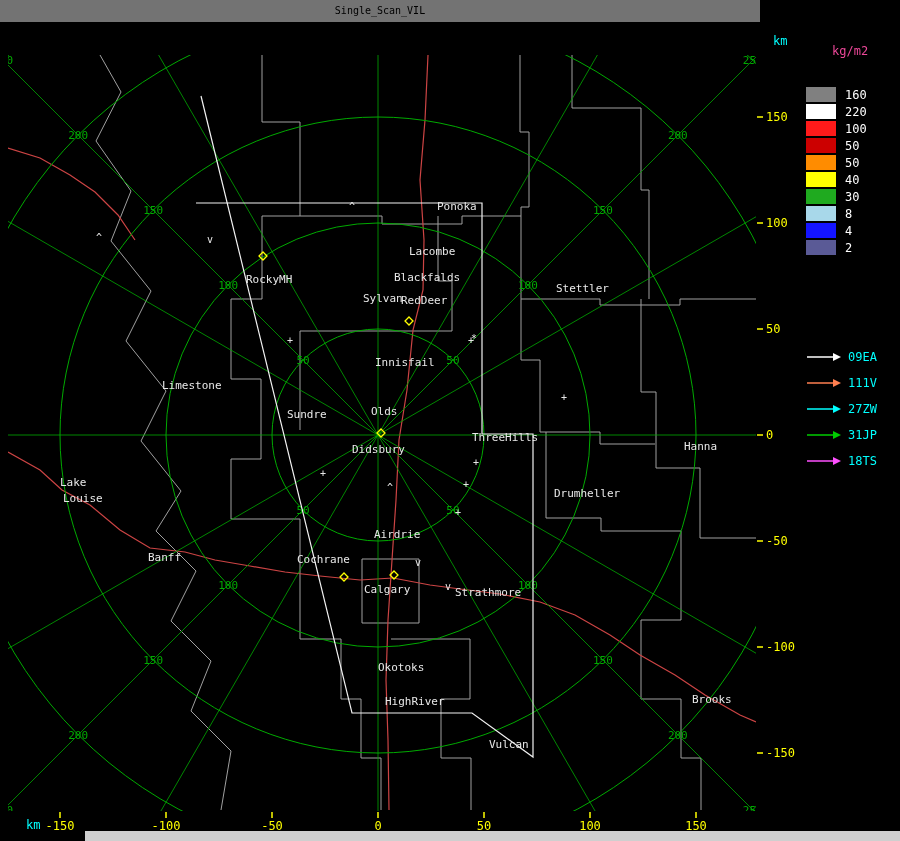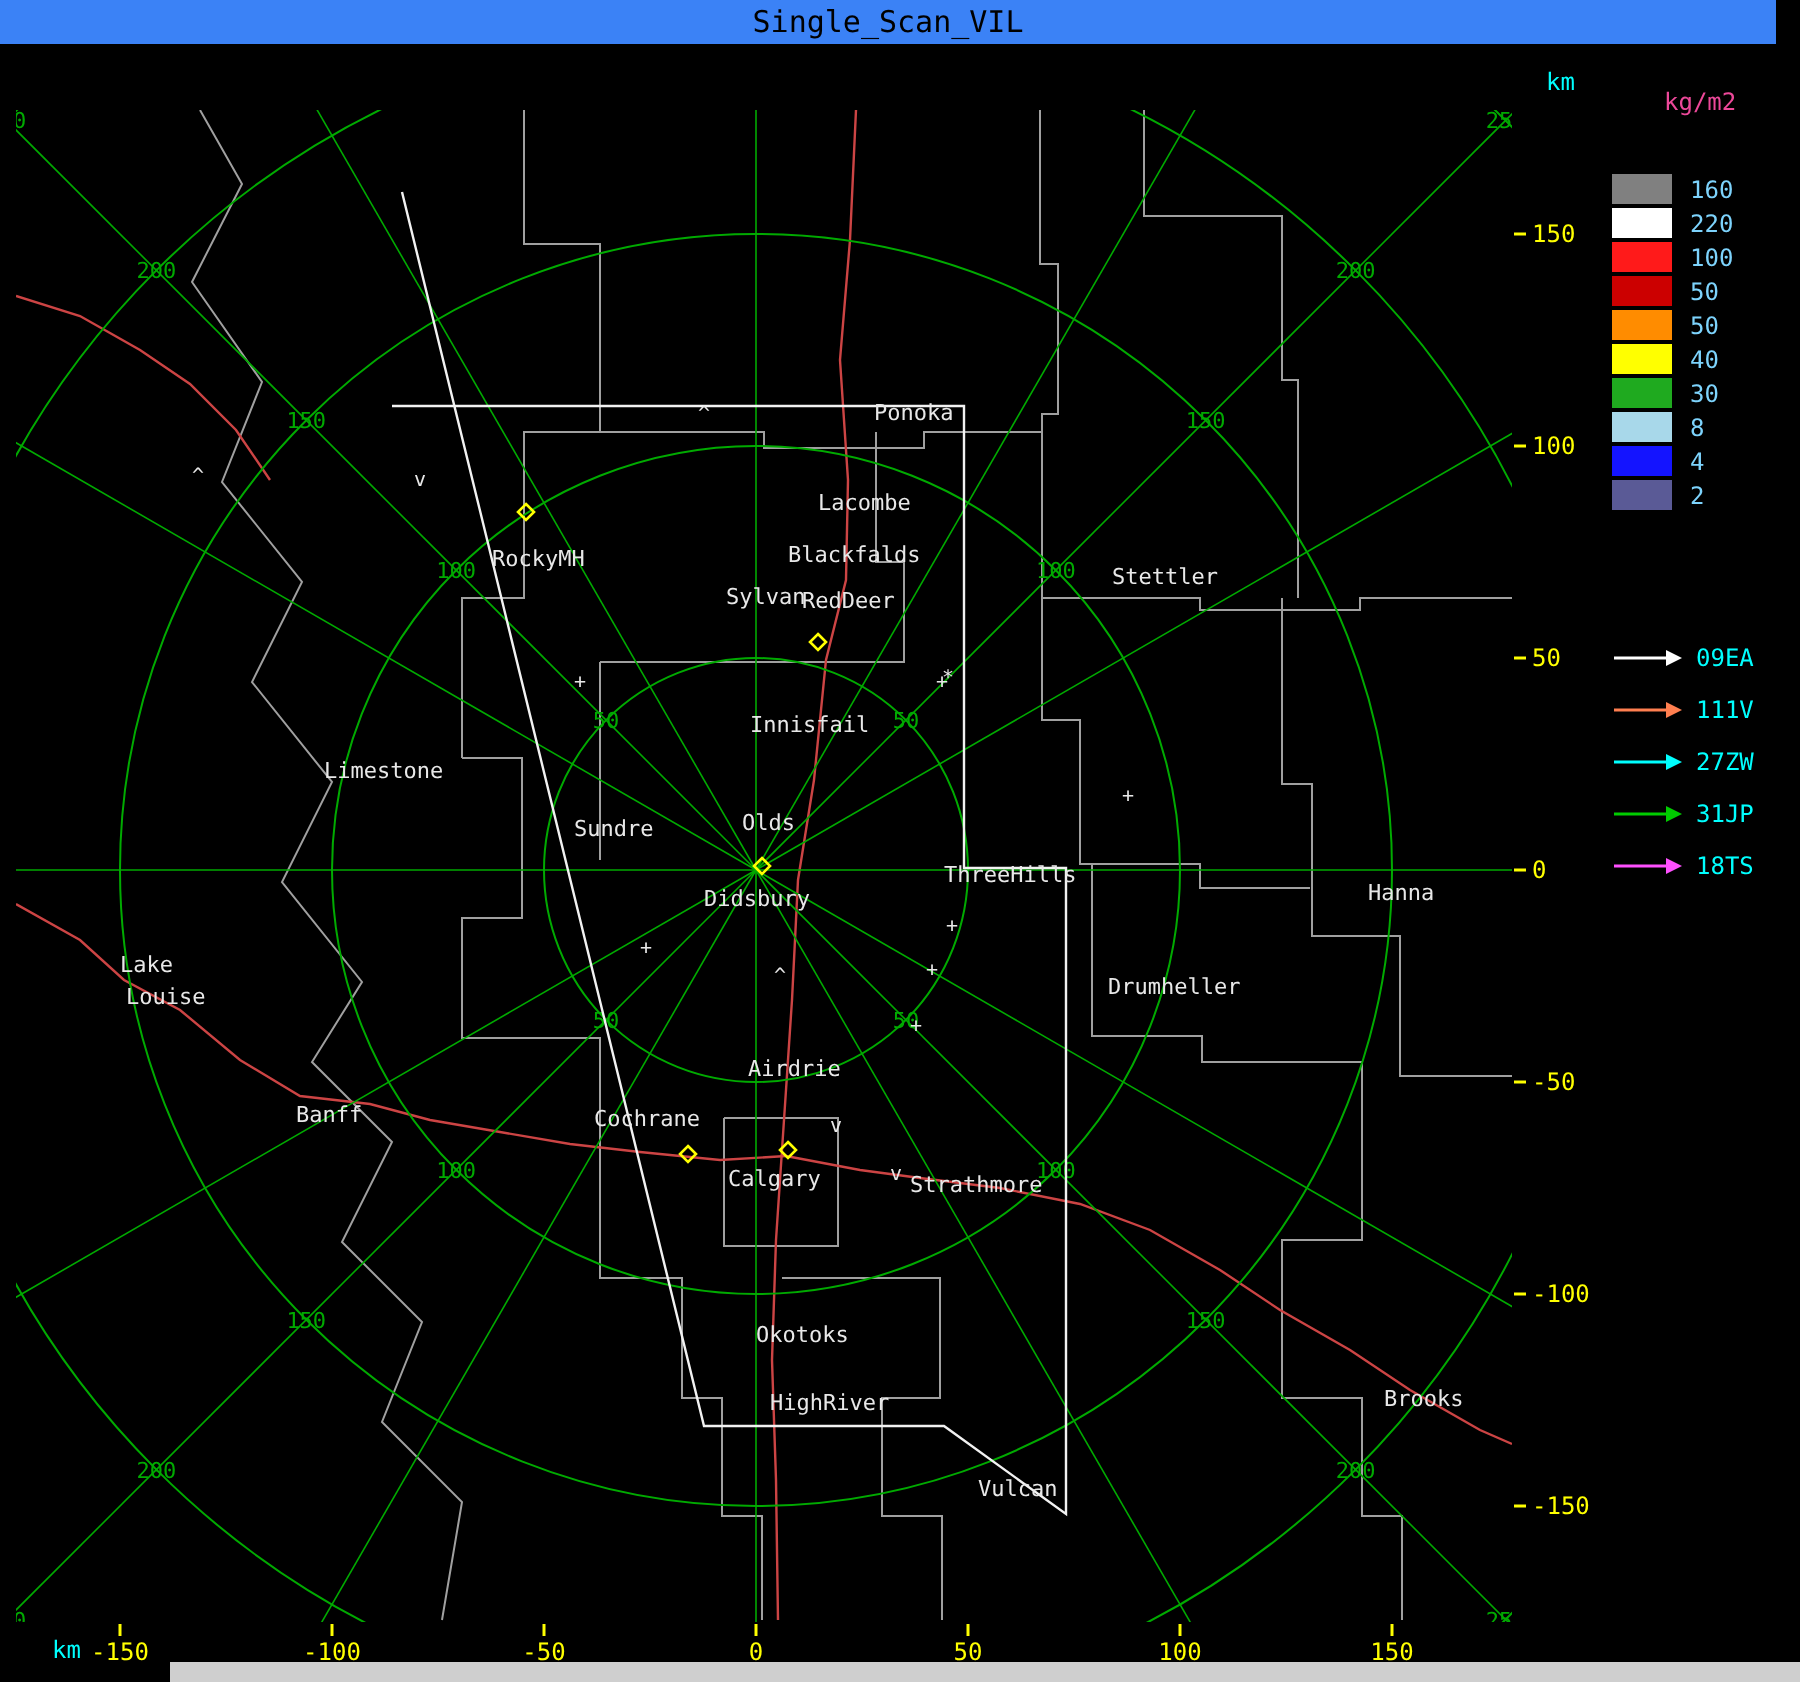--- a/index.html
+++ b/index.html
@@ -1,29 +1,29 @@
 <!DOCTYPE html>
 <html><head>
 <meta charset="utf-8">
 <style>
   html,body{margin:0;padding:0;background:#000;}
   .screen{position:relative;width:900px;height:841px;background:#000;overflow:hidden;
           font-family:"DejaVu Sans Mono","Liberation Mono",monospace;}
-  .titlebar{position:absolute;left:0;top:0;width:888px;height:22px;background:#3b82f6;
-            color:#000;font-size:15px;line-height:22px;text-align:center;}
+  .titlebar{position:absolute;left:0;top:0;width:760px;height:22px;background:#737373;
+            color:#000;font-size:10px;line-height:22px;text-align:center;}
   #radar-svg{position:absolute;left:0;top:0;}
   .timestamp{position:absolute;left:8px;top:33px;color:#ffff00;font-size:13px;white-space:pre;}
   .unit-top{position:absolute;left:773px;top:34px;color:#00ffff;font-size:12px;}
   .unit-bottom{position:absolute;left:26px;top:818px;color:#00ffff;font-size:12px;}
   #legend{position:absolute;left:806px;top:44px;width:94px;}
   #legend-title{color:#ec4899;font-size:12px;height:14px;margin:0 0 28px 26px;}
   .legend-row{display:flex;align-items:center;height:17px;}
   .swatch{width:30px;height:15px;display:inline-block;flex:0 0 30px;}
-  .legend-val{color:#7dd3fc;font-size:12px;margin-left:9px;text-align:center;}
-  #legend-arrows{margin-top:60px;}
+  .legend-val{color:#ffffff;font-size:12px;margin-left:9px;text-align:center;}
+  #legend-arrows{margin-top:88px;}
   .arrow-row{display:flex;align-items:center;height:26px;}
   .arrow-label{color:#00ffff;font-size:12px;margin-left:6px;}
   .scrollbar{position:absolute;left:85px;top:831px;width:815px;height:10px;background:#cfcfcf;}
 </style>
 </head>
 <body>
 
 <div class="screen">
 
   <svg id="radar-svg" width="900" height="841">

